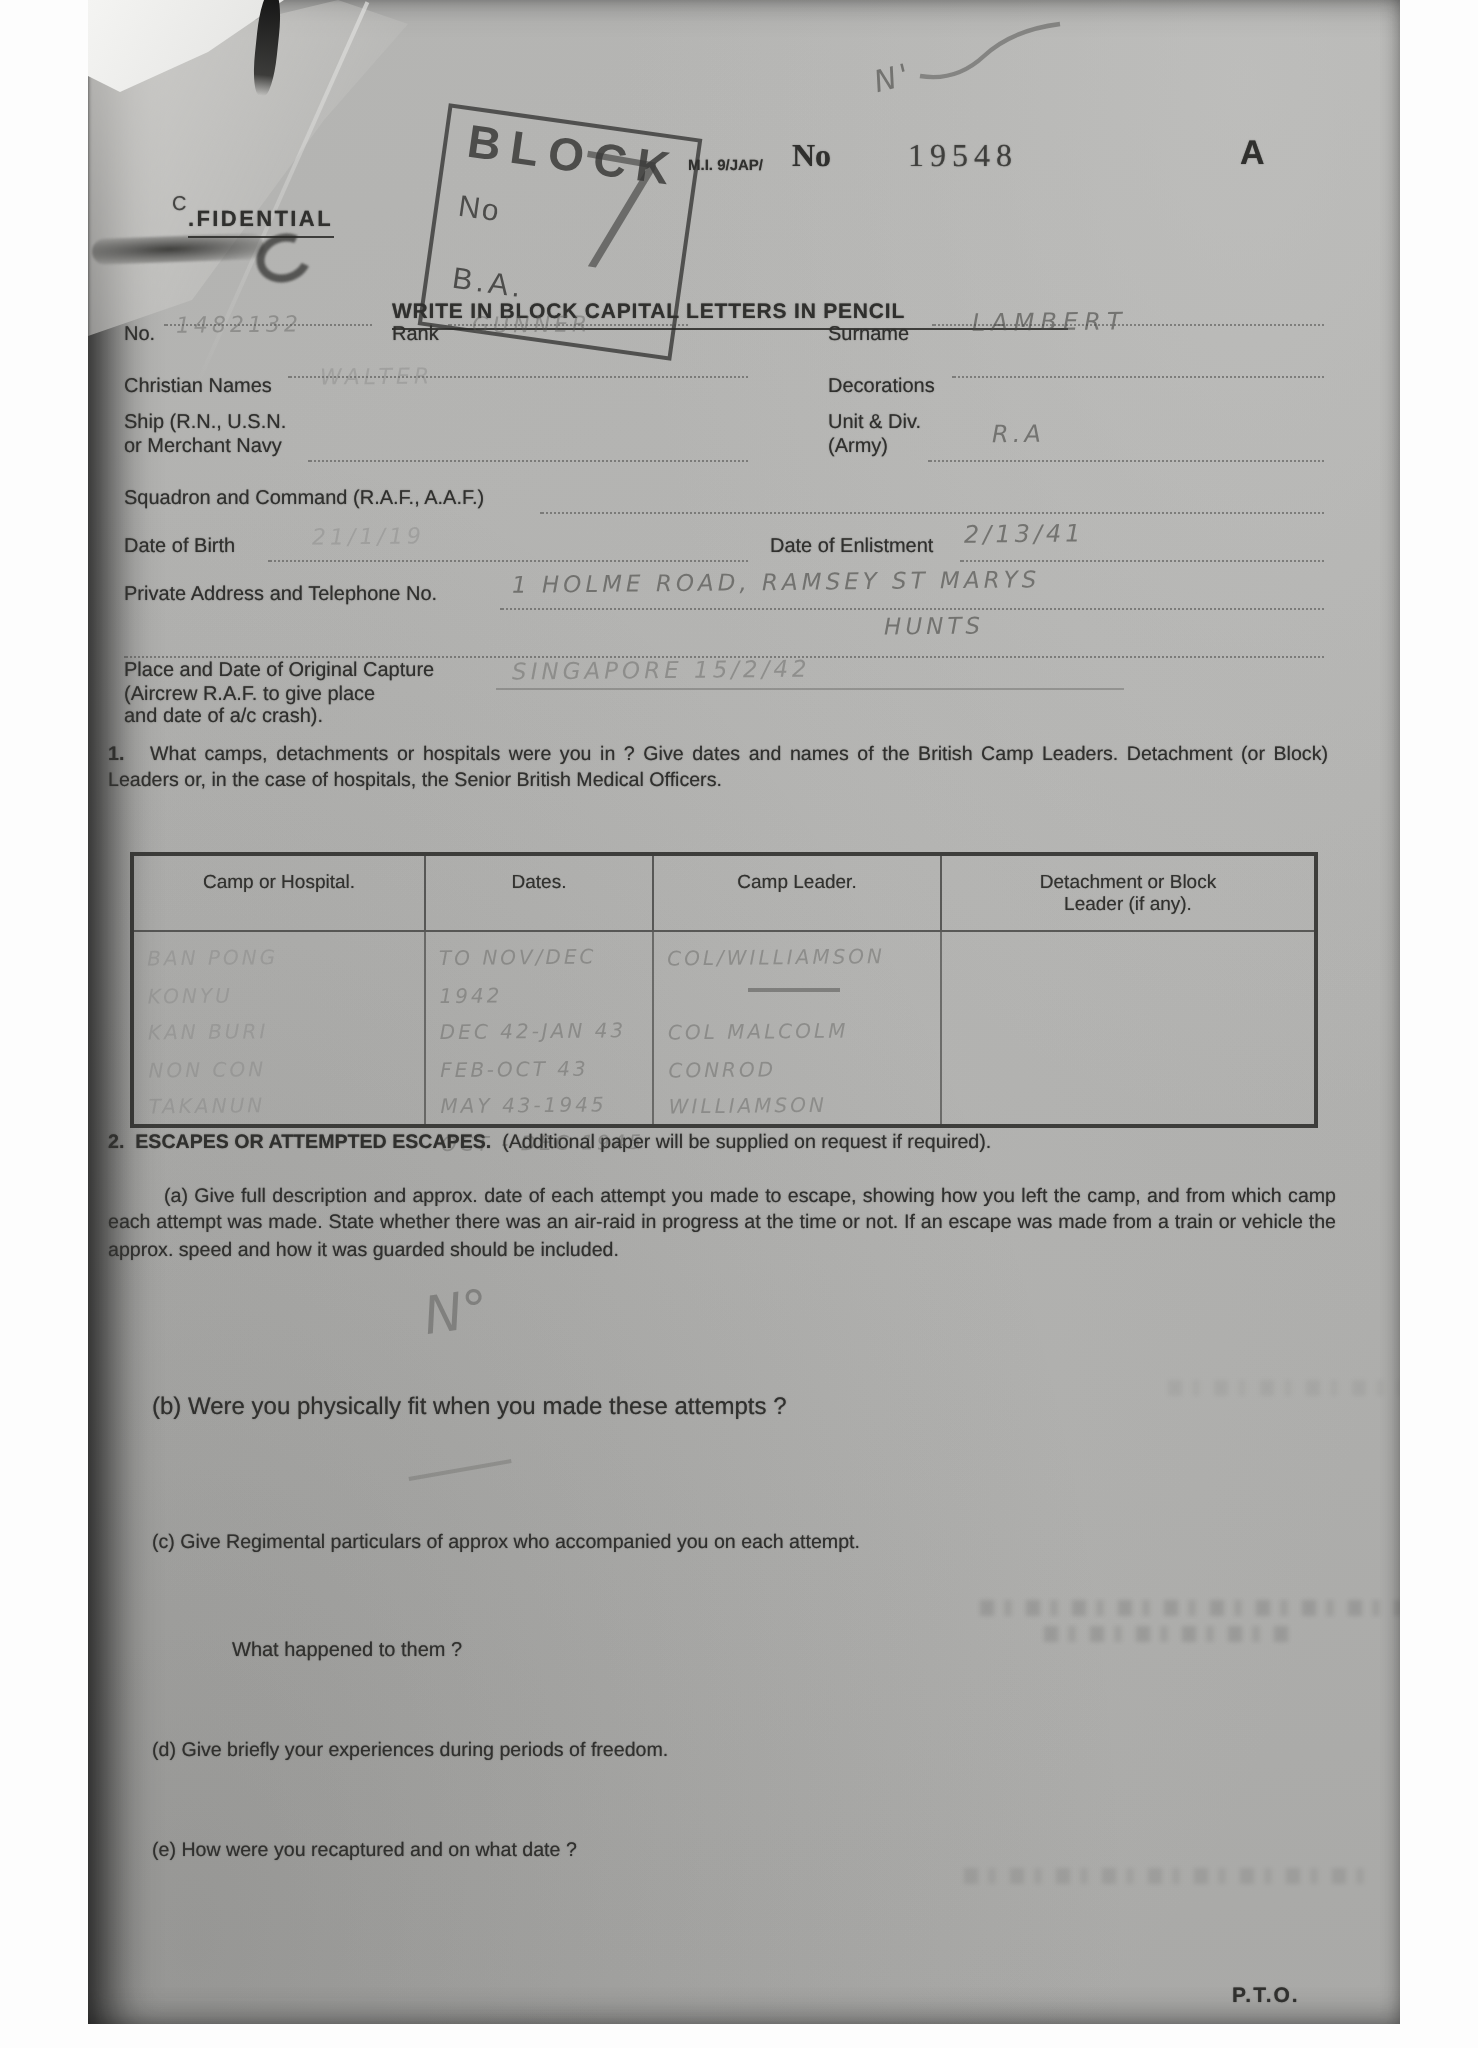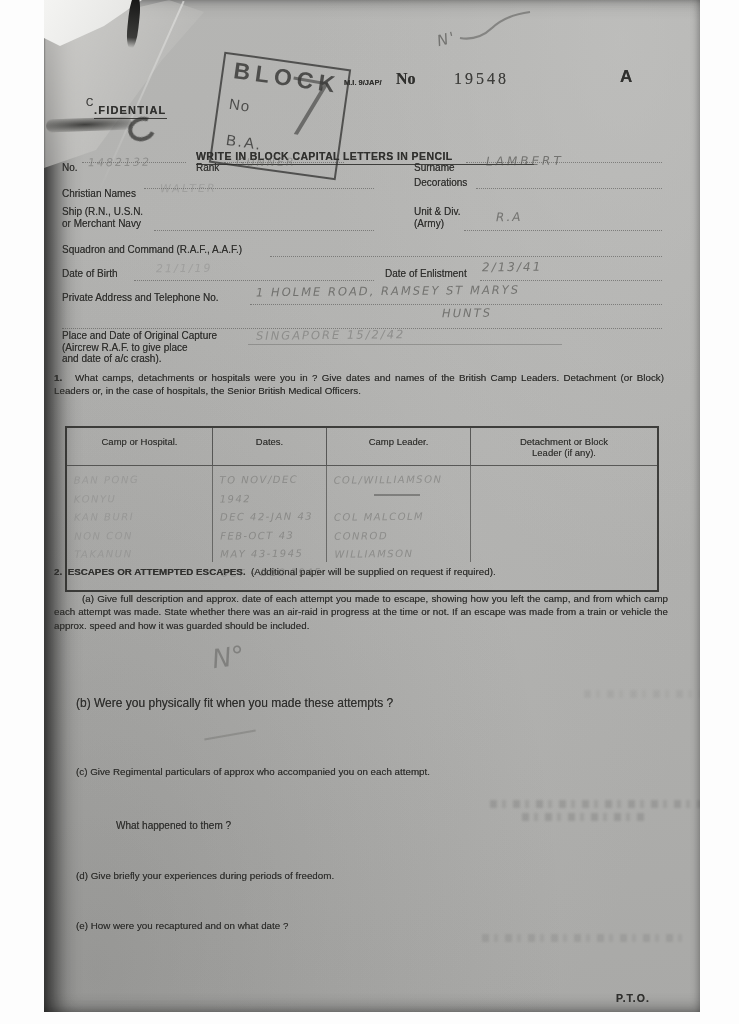--- a/index.html
+++ b/index.html
@@ -58,21 +58,21 @@
   .hw-big{font-size:12px;letter-spacing:3px;}
   
   .stamp{position:absolute;left:172px;top:60px;width:124px;height:108px;
     border:2.5px solid rgba(42,42,40,.72);transform:rotate(8deg);color:rgba(48,48,46,.78);}
   .stamp .w1{position:absolute;left:10px;top:2px;font-size:23px;font-weight:bold;letter-spacing:5px;}
   .stamp .w2{position:absolute;left:10px;top:40px;font-size:15px;letter-spacing:1px;}
   .stamp .w3{position:absolute;left:12px;top:76px;font-size:15px;letter-spacing:2px;}
   .seven{position:absolute;left:238px;top:70px;font-family:"DejaVu Sans",sans-serif;
     font-size:78px;font-weight:200;color:rgba(58,58,56,.6);transform:rotate(10deg);line-height:1;}
   
-  .ctable{position:absolute;left:21px;top:426px;width:594px;height:166px;
+  .ctable{position:absolute;left:21px;top:426px;width:594px;height:138px;
     border:2px solid rgba(32,32,30,.8);box-sizing:border-box;display:grid;
     grid-template-columns:146px 114px 144px 186px;grid-template-rows:38px 96px;}
   .ctable .hc{border-right:1px solid rgba(50,50,48,.7);border-bottom:1px solid rgba(50,50,48,.7);
     font-size:9.5px;line-height:11px;text-align:center;padding-top:8px;color:#32322f;
     white-space:pre-line;text-shadow:0 0 .5px rgba(45,45,43,.6);}
   .ctable .hc:nth-child(4){border-right:none;}
   .ctable .bc{border-right:1px solid rgba(50,50,48,.55);padding:5px 4px 0 7px;position:relative;}
   .ctable .bc:last-child{border-right:none;}
   .ctable .hw{position:static;font-size:10px;line-height:18.6px;letter-spacing:1.5px;}
   .pstroke{position:absolute;background:rgba(75,75,73,.5);height:1.5px;}
@@ -123,21 +123,21 @@
     <div class="pr small" style="left:152px;top:162px;">Rank</div>
     <div class="fl" style="left:180px;top:150px;width:120px;"></div>
     <div class="hw hw-faint" style="left:192px;top:156px;">GUNNER</div>
     <div class="pr small" style="left:370px;top:162px;">Surname</div>
     <div class="fl" style="left:422px;top:150px;width:196px;"></div>
     <div class="hw hw-big" style="left:442px;top:154px;">LAMBERT</div>
 
     <div class="pr small" style="left:18px;top:188px;">Christian Names</div>
     <div class="fl" style="left:100px;top:176px;width:230px;"></div>
     <div class="hw hw-ghost" style="left:116px;top:182px;">WALTER</div>
-    <div class="pr small" style="left:370px;top:177px;">Decorations</div>
+    <div class="pr small" style="left:370px;top:188px;">Decorations</div>
     <div class="fl" style="left:432px;top:176px;width:186px;"></div>
 
     <div class="pr small pre" style="left:18px;top:206px;">Ship (R.N., U.S.N.
 or Merchant Navy</div>
     <div class="fl" style="left:110px;top:218px;width:220px;"></div>
     <div class="pr small pre" style="left:370px;top:206px;">Unit &amp; Div.
 (Army)</div>
     <div class="fl" style="left:420px;top:218px;width:198px;"></div>
     <div class="hw" style="left:452px;top:210px;font-size:12px;">R.A</div>
 

